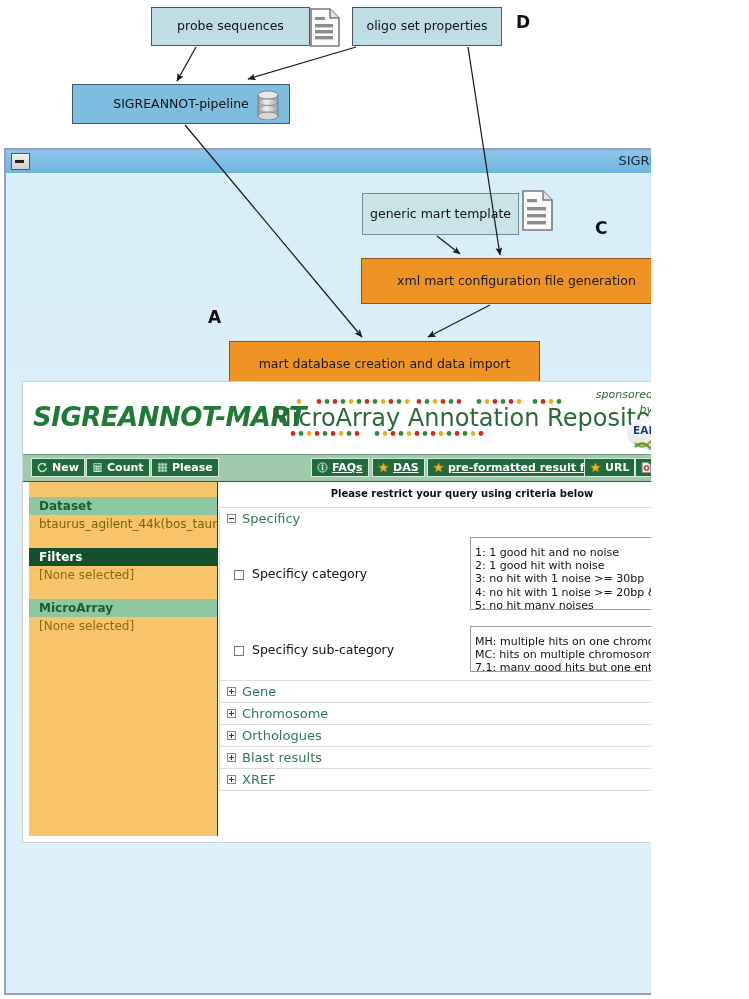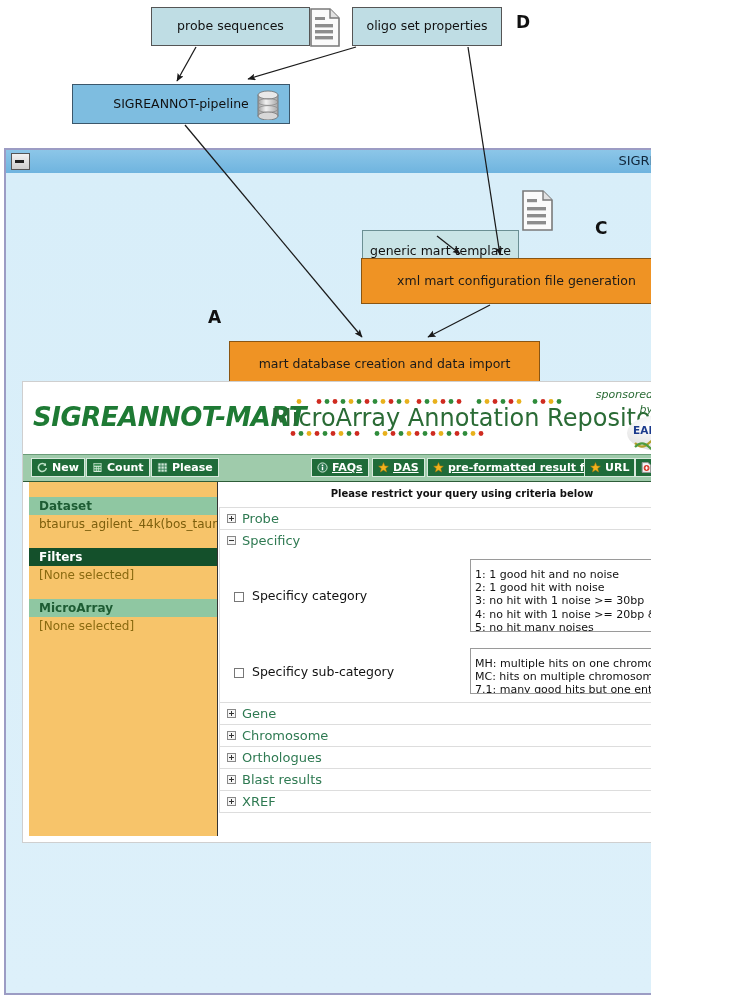--- a/index.html
+++ b/index.html
@@ -158,21 +158,21 @@
   <div id="martwin">
     <div class="titlebar">
       <div class="minbtn">
           <i></i>
         </div>
       <div class="ttl">SIGREANNOT- mart</div>
     </div>
     <div class="body"></div>
   </div>
 
-  <div class="fbox teal" style="left:362px;top:193px;width:157px;height:42px;margin-top:37px;">
+  <div class="fbox teal" style="left:362px;top:193px;width:157px;height:42px;">
     <span>generic mart template</span>
   </div>
 
   <div class="docicon" style="left:521px;top:190px;width:33px;height:42px;">
     <svg width="33" height="42" viewBox="0 0 33 42">
       <path d="M2 1 H22 L31 10 V40 H2 Z" fill="#fbfbfb" stroke="#7a7a7a" stroke-width="1.6"></path>
       <path d="M22 1 L22 10 L31 10" fill="#e2e2e2" stroke="#7a7a7a" stroke-width="1.4"></path>
       <rect x="6" y="9" width="10" height="3.2" fill="#8d8d8d"></rect>
       <rect x="6" y="17" width="19" height="3.4" fill="#8d8d8d"></rect>
       <rect x="6" y="24" width="19" height="3.4" fill="#8d8d8d"></rect>
@@ -437,26 +437,20 @@
         <div class="sb-v ds">btaurus_agilent_44k(bos_taur</div>
         <div class="sb-h dark">Filters</div>
         <div class="sb-v">[None selected]</div>
         <div class="sb-h">MicroArray</div>
         <div class="sb-v">[None selected]</div>
       </div>
 
       <div class="qpanel">
         <div class="qtitle">Please restrict your query using criteria below</div>
 
-        <div class="qsec">
-          <div class="qsec-head">
-            <span class="exp plus"></span>
-            <span>Probe</span>
-          </div>
-        </div>
 
         <div class="qsec">
           <div class="qsec-head">
             <span class="exp"></span>
             <span>Specificy</span>
           </div>
 
           <div class="qrow">
             <span class="cbx"></span>
             <span class="qlabel">Specificy category</span>

